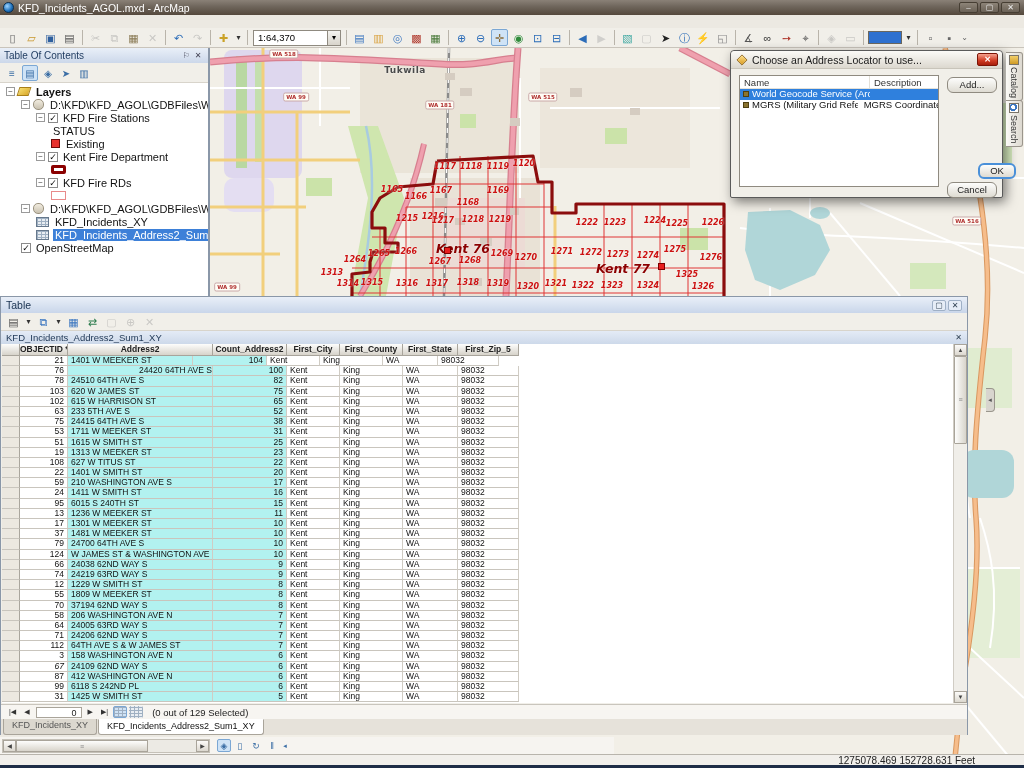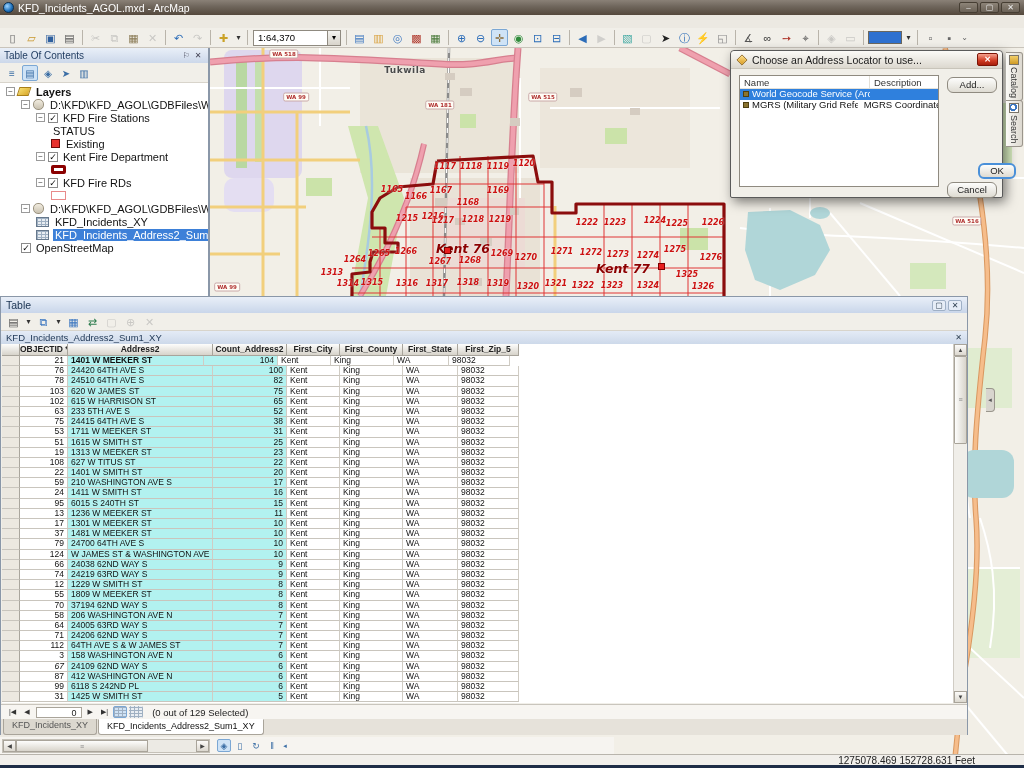--- a/index.html
+++ b/index.html
@@ -584,31 +584,31 @@
           <div class="hcell" style="width: 74px;">Count_Address2</div>
           <div class="hcell" style="width: 53px;">First_City</div>
           <div class="hcell" style="width: 63px;">First_County</div>
           <div class="hcell" style="width: 55px;">First_State</div>
           <div class="hcell" style="width: 61px;">First_Zip_5</div>
         </div>
       <div id="grid-rows">
           <div class="grow">
             <div class="gcell rowsel" style="width: 18px;"></div>
             <div class="gcell num" style="width: 48px;">21</div>
-            <div class="gcell txt sel-col" style="width: 136px; font-weight: bold;">1401 W MEEKER ST</div>
+            <div class="gcell txt sel-col" style="width: 125px;">1401 W MEEKER ST</div>
             <div class="gcell num sel-col" style="width: 74px;">104</div>
             <div class="gcell txt" style="width: 53px;">Kent</div>
             <div class="gcell txt" style="width: 63px;">King</div>
             <div class="gcell txt" style="width: 55px;">WA</div>
             <div class="gcell txt" style="width: 61px;">98032</div>
           </div>
           <div class="grow">
             <div class="gcell rowsel" style="width: 18px;"></div>
             <div class="gcell num" style="width: 48px;">76</div>
-            <div class="gcell txt sel-col" style="width: 145px;">24420 64TH AVE S</div>
+            <div class="gcell txt sel-col" style="width: 145px; text-align: right;">24420 64TH AVE S</div>
             <div class="gcell num sel-col" style="width: 74px;">100</div>
             <div class="gcell txt" style="width: 53px;">Kent</div>
             <div class="gcell txt" style="width: 63px;">King</div>
             <div class="gcell txt" style="width: 55px;">WA</div>
             <div class="gcell txt" style="width: 61px;">98032</div>
           </div>
           <div class="grow">
             <div class="gcell rowsel" style="width: 18px;"></div>
             <div class="gcell num" style="width: 48px;">78</div>
             <div class="gcell txt sel-col" style="width: 145px;">24510 64TH AVE S</div>

